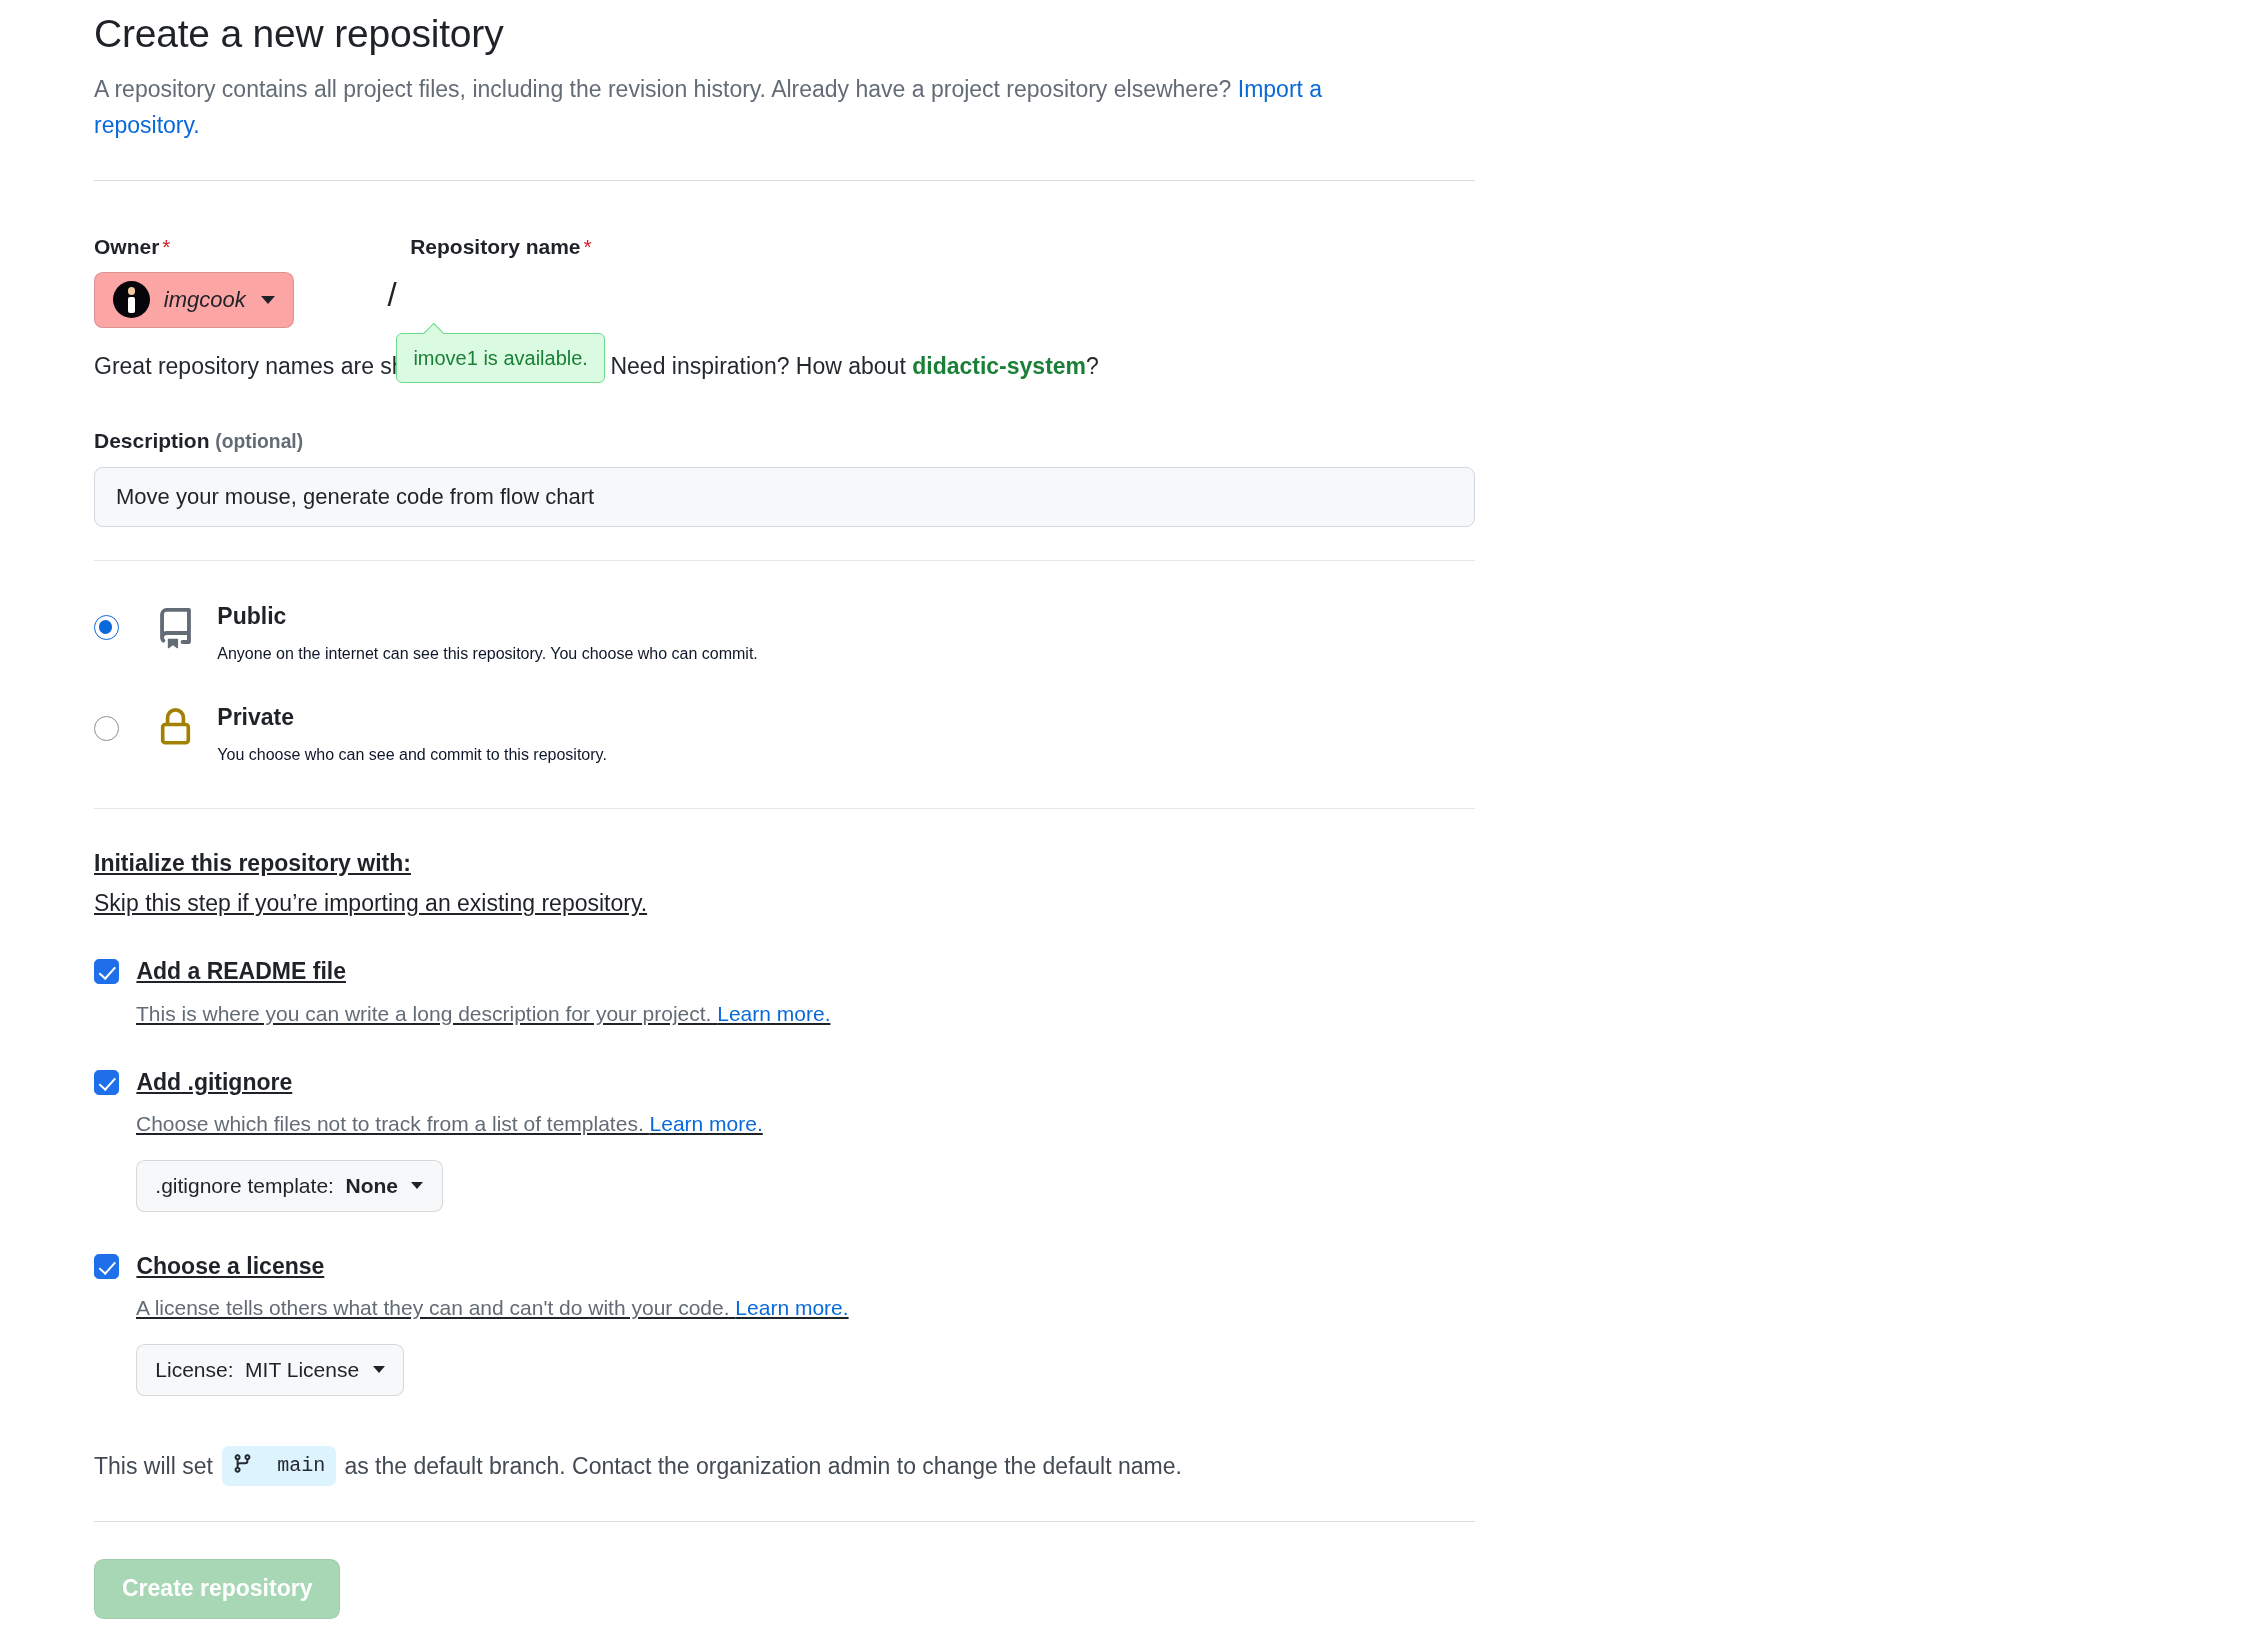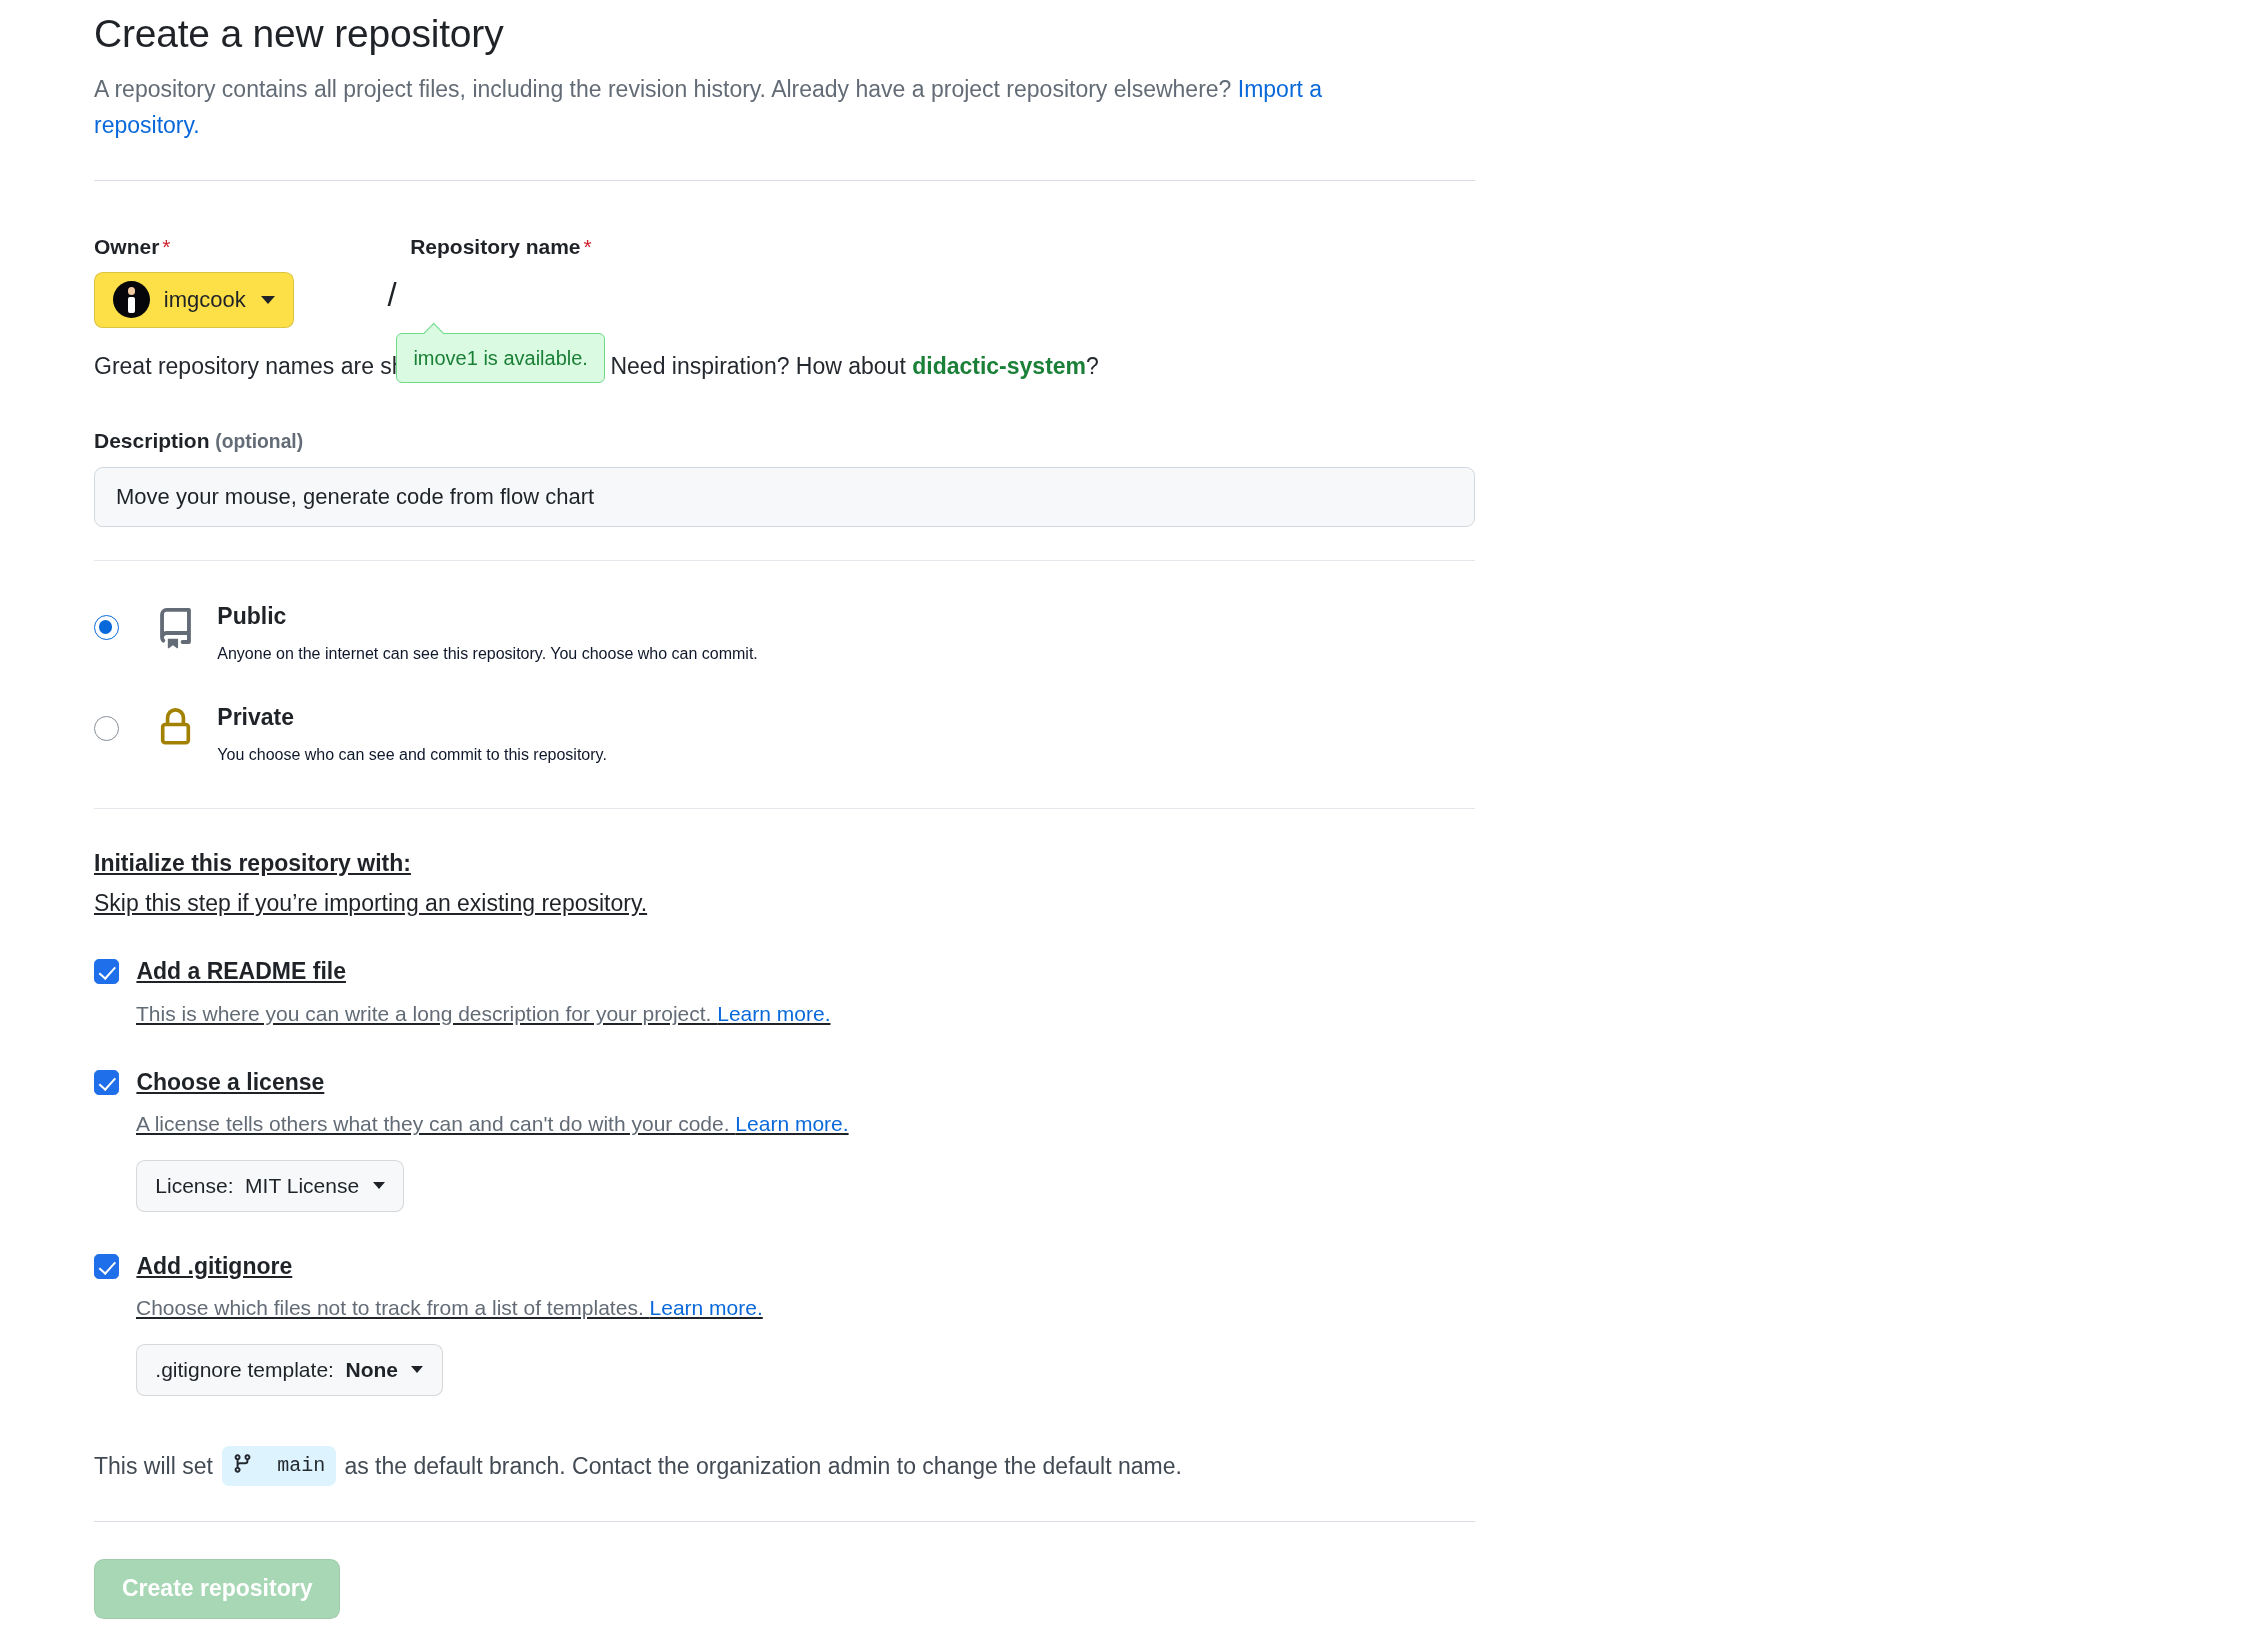--- a/index.html
+++ b/index.html
@@ -74,28 +74,29 @@
   .req {
     color: #cf222e;
     font-weight: 400;
     margin-left: 2.9px;
   }
   .owner-col { width: 280px; }
   .owner-btn {
     display: inline-flex;
     align-items: center;
     gap: 13.5px;
-    background: #fde047;
+    background: #fca5a5;
     border: 1px solid rgba(31,35,40,0.15);
     border-radius: 8.7px;
     padding: 0 18.3px;
     height: 56px;
     font-size: 22px;
     color: #1F2328;
     cursor: pointer;
+    font-style: italic;
   }
   .avatar {
     width: 37px; height: 37px;
     border-radius: 50%;
     background: #06060a;
     position: relative;
     flex: none;
     overflow: hidden;
   }
   .avatar .dot {
@@ -502,43 +503,43 @@
         <span class="chk-label">Add a README file</span>
       </div>
       <div class="chk-desc">
         <span>This is where you can write a long description for your project. </span><a class="link">Learn more.</a>
       </div>
     </div>
 
     <div class="chk-group">
       <div class="chk-row">
         <span class="checkbox"></span>
+        <span class="chk-label">Add .gitignore</span>
+      </div>
+      <div class="chk-desc">
+        <span>Choose which files not to track from a list of templates. </span><a class="link">Learn more.</a>
+      </div>
+      <button class="dropdown-btn">
+        <span>.gitignore template: </span>
+            <b>None</b>
+        <span class="caret-sm"></span>
+      </button>
+    </div>
+
+    <div class="chk-group">
+      <div class="chk-row">
+        <span class="checkbox"></span>
         <span class="chk-label">Choose a license</span>
       </div>
       <div class="chk-desc">
         <span>A license tells others what they can and can't do with your code. </span><a class="link">Learn more.</a>
       </div>
       <button class="dropdown-btn">
         <span>License: </span>
             <span>MIT License</span>
-        <span class="caret-sm"></span>
-      </button>
-    </div>
-
-    <div class="chk-group">
-      <div class="chk-row">
-        <span class="checkbox"></span>
-        <span class="chk-label">Add .gitignore</span>
-      </div>
-      <div class="chk-desc">
-        <span>Choose which files not to track from a list of templates. </span><a class="link">Learn more.</a>
-      </div>
-      <button class="dropdown-btn">
-        <span>.gitignore template: </span>
-            <b>None</b>
         <span class="caret-sm"></span>
       </button>
     </div>
   </div>
 
   
   <div class="branch-line">
     <span>This will set </span>
     <span class="branch-badge">
       <span>

